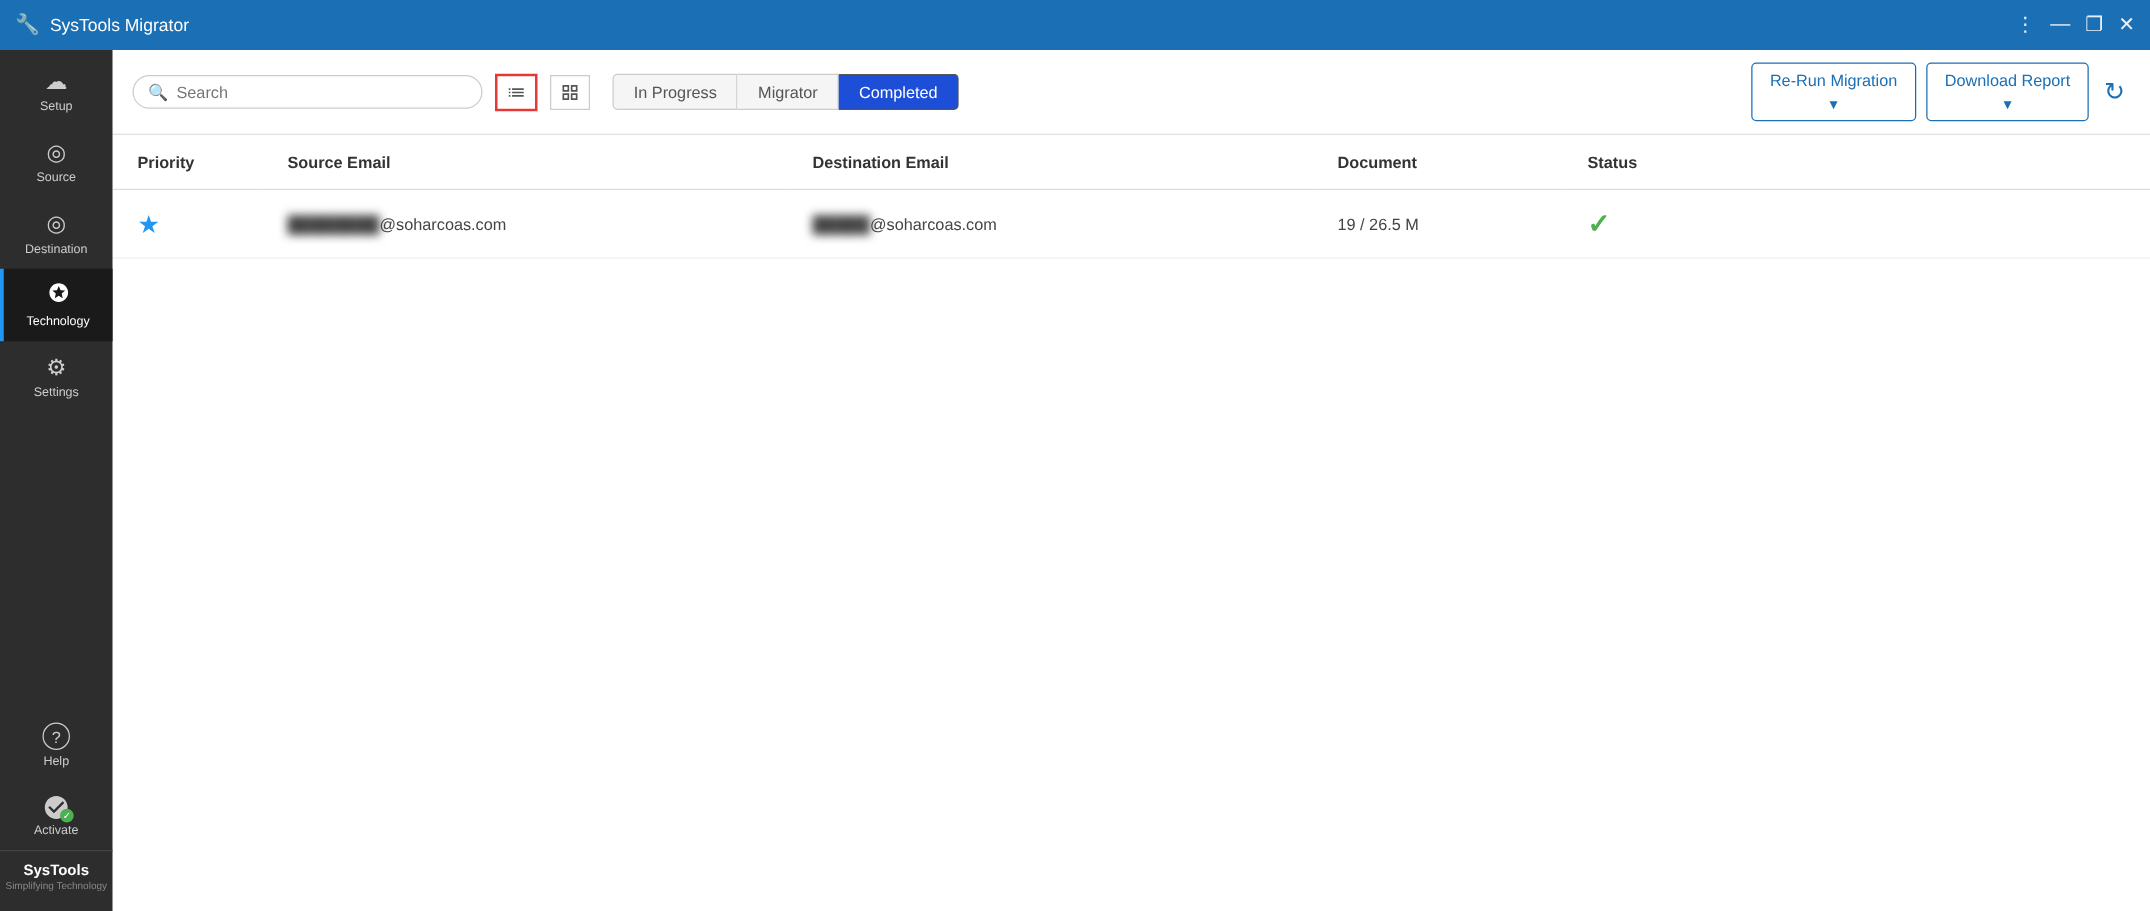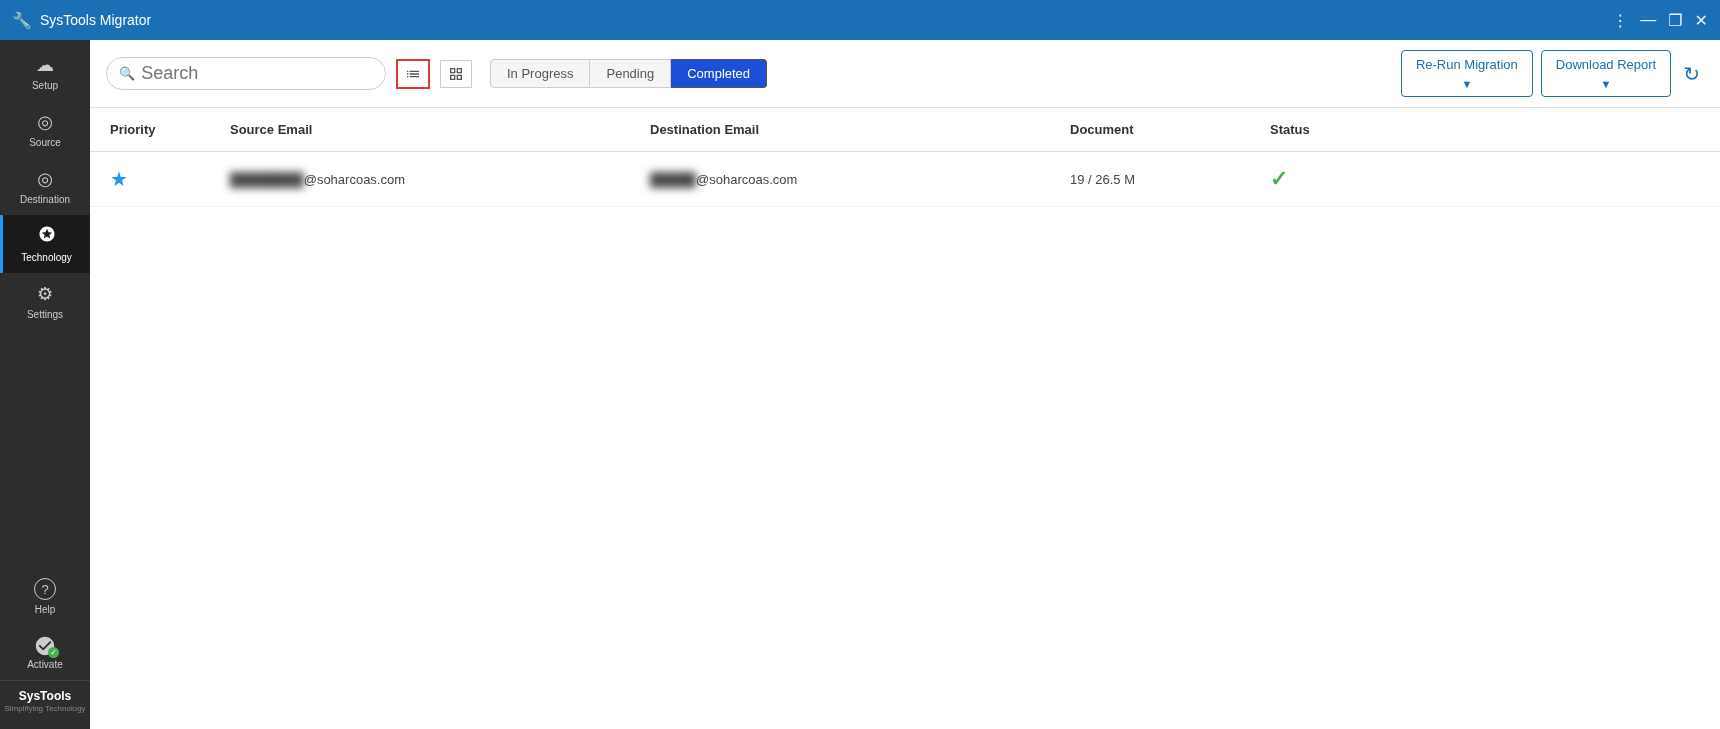--- a/index.html
+++ b/index.html
@@ -73,21 +73,21 @@
       align-items: center;
       border: 1px solid #ccc;
       border-radius: 20px;
       padding: 5px 12px;
       width: 280px;
       background: #fff;
     }
     .search-box input {
       border: none;
       outline: none;
-      font-size: 18px;
+      font-size: 13px;
       width: 100%;
       background: transparent;
       color: #b91c1c;
     }
     .search-icon { color: #888; font-size: 13px; margin-right: 6px; }
 
     .view-btn {
       border: 1px solid #ccc;
       background: #fff;
       cursor: pointer;
@@ -246,21 +246,21 @@
           </svg>
       </button>
       <button class="view-btn grid-view" title="Grid View">
         <svg width="16" height="16" viewBox="0 0 24 24" fill="#555">
             <path d="M3 3v8h8V3H3zm6 6H5V5h4v4zm-6 4v8h8v-8H3zm6 6H5v-4h4v4zm4-16v8h8V3h-8zm6 6h-4V5h4v4zm-6 4v8h8v-8h-8zm6 6h-4v-4h4v4z"></path>
           </svg>
       </button>
 
       <div class="tab-group">
         <button class="tab-btn">In Progress</button>
-        <button class="tab-btn">Pending</button>
+        <button class="tab-btn">Migrator</button>
         <button class="tab-btn active">Completed</button>
       </div>
 
       <div class="toolbar-right">
         <button class="action-btn">
           <span>Re-Run Migration</span>
           <span class="dropdown-arrow">▼</span>
         </button>
         <button class="action-btn">
           <span>Download Report</span>

